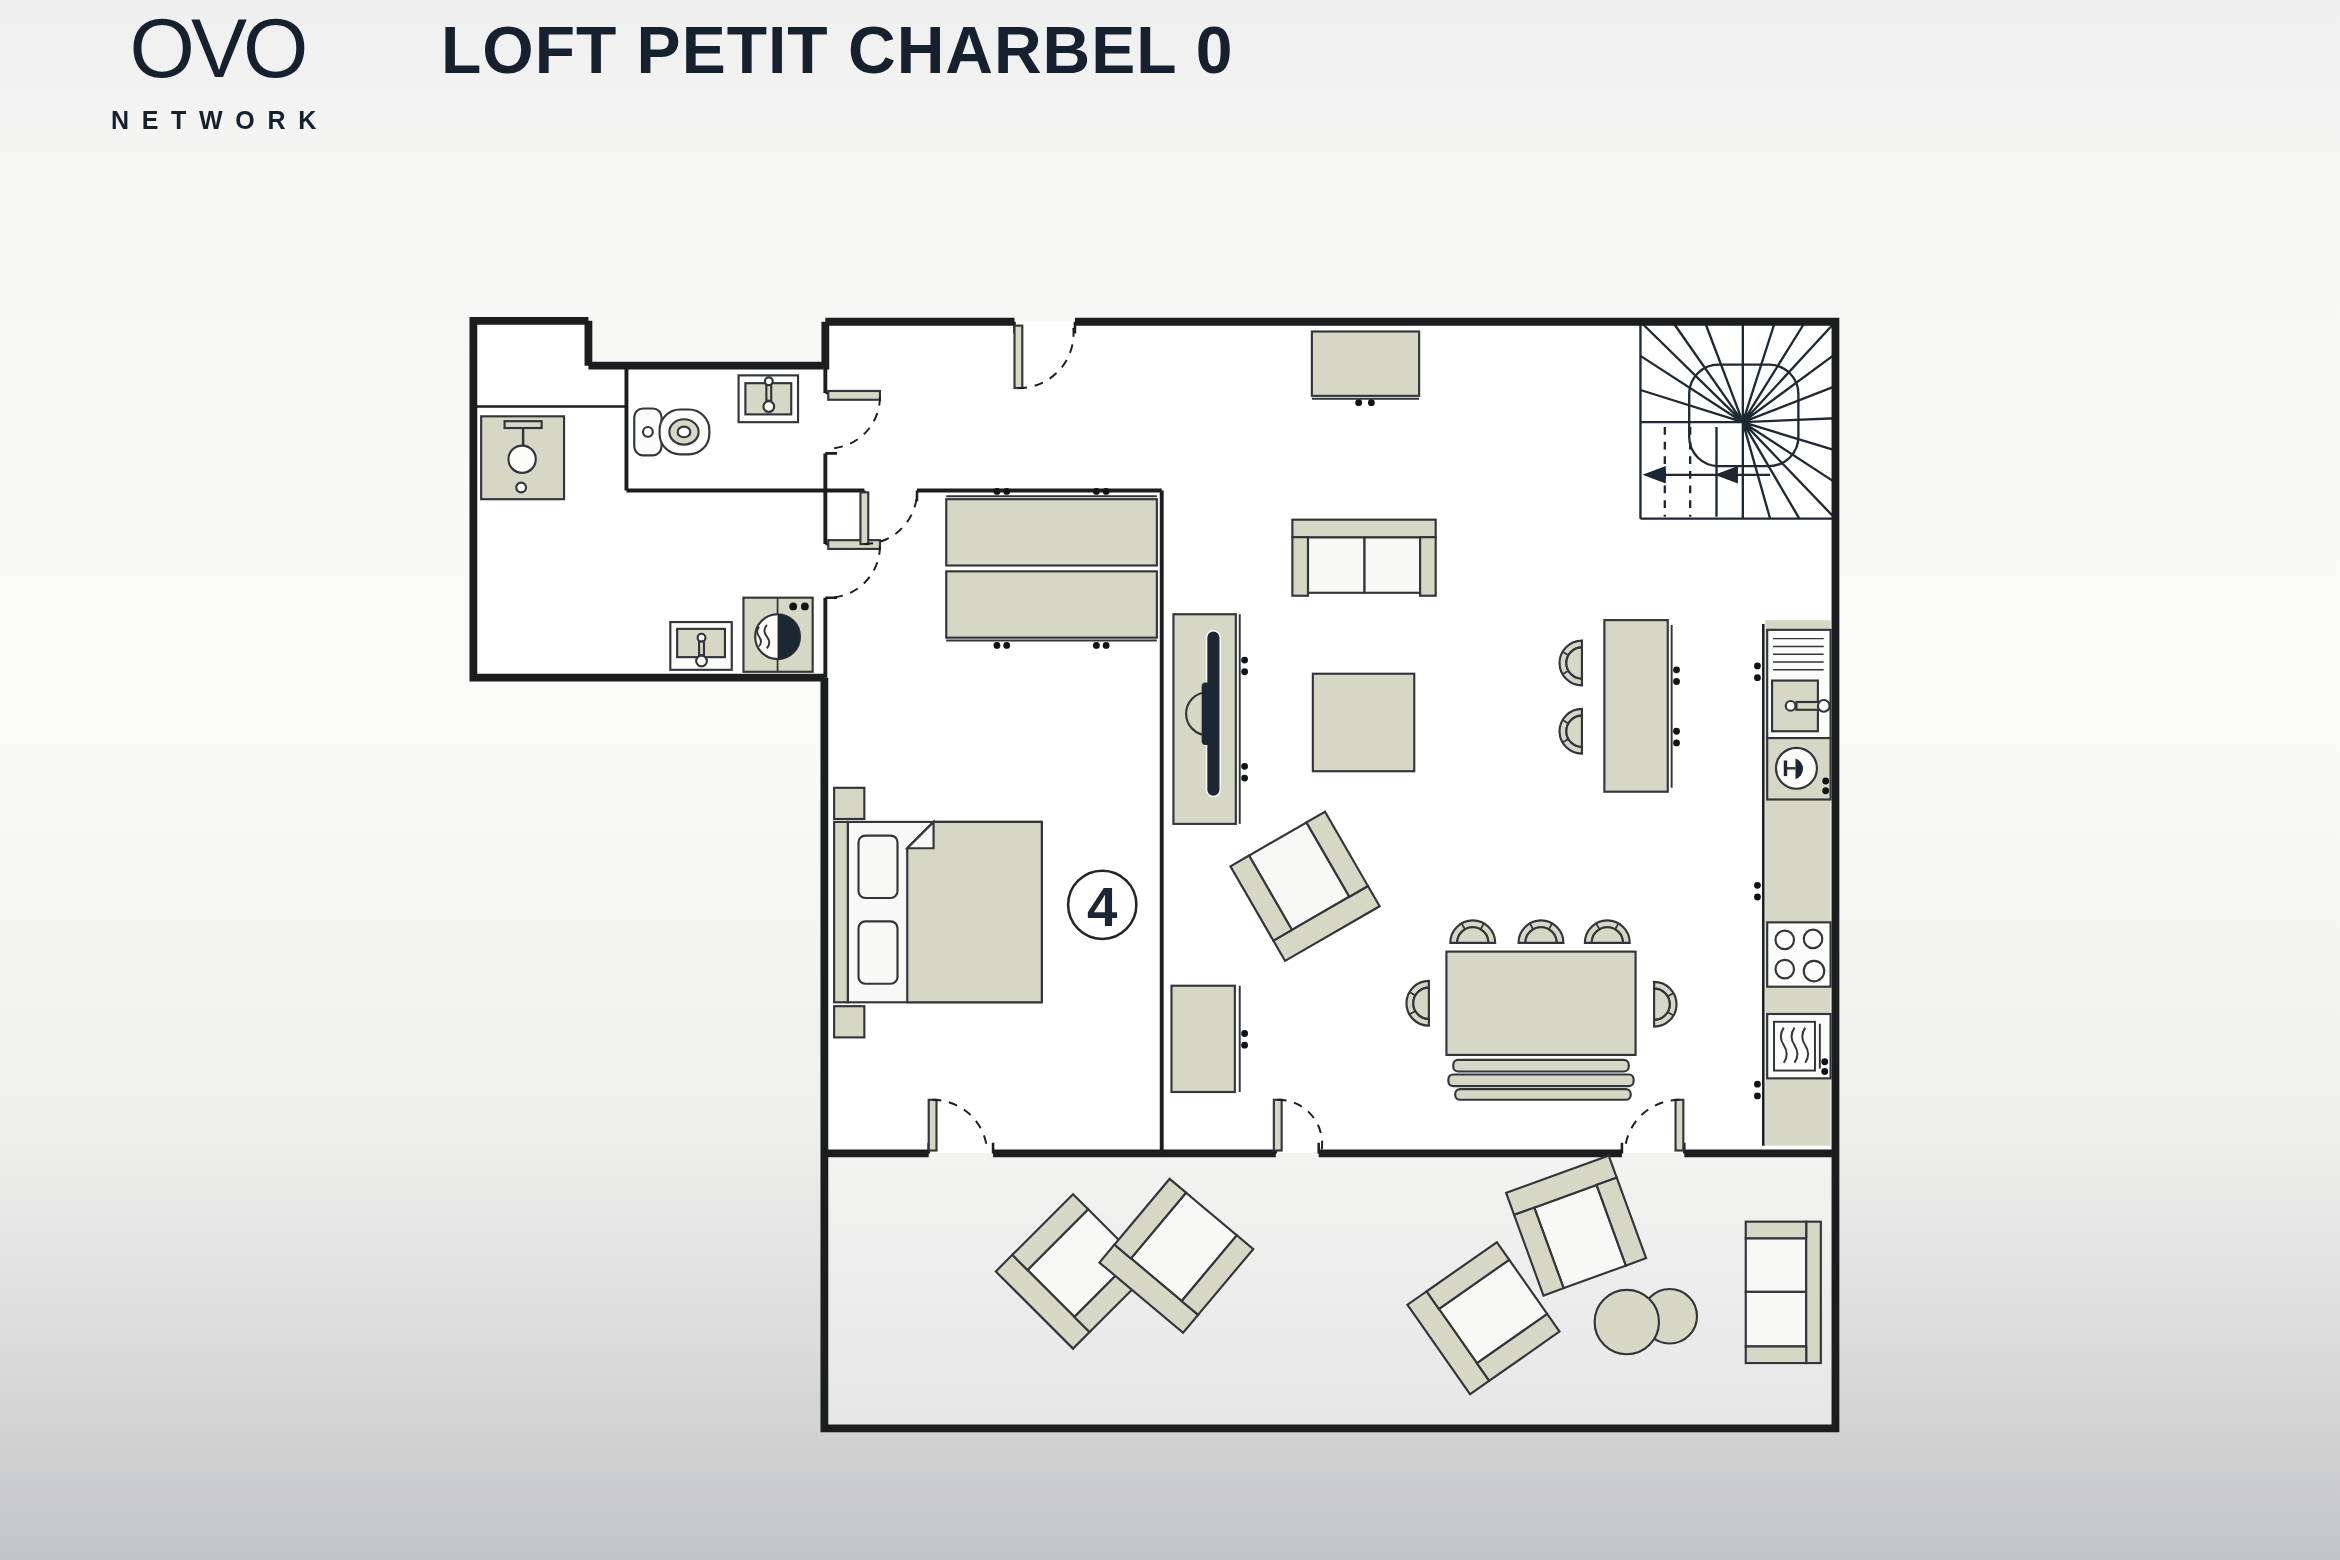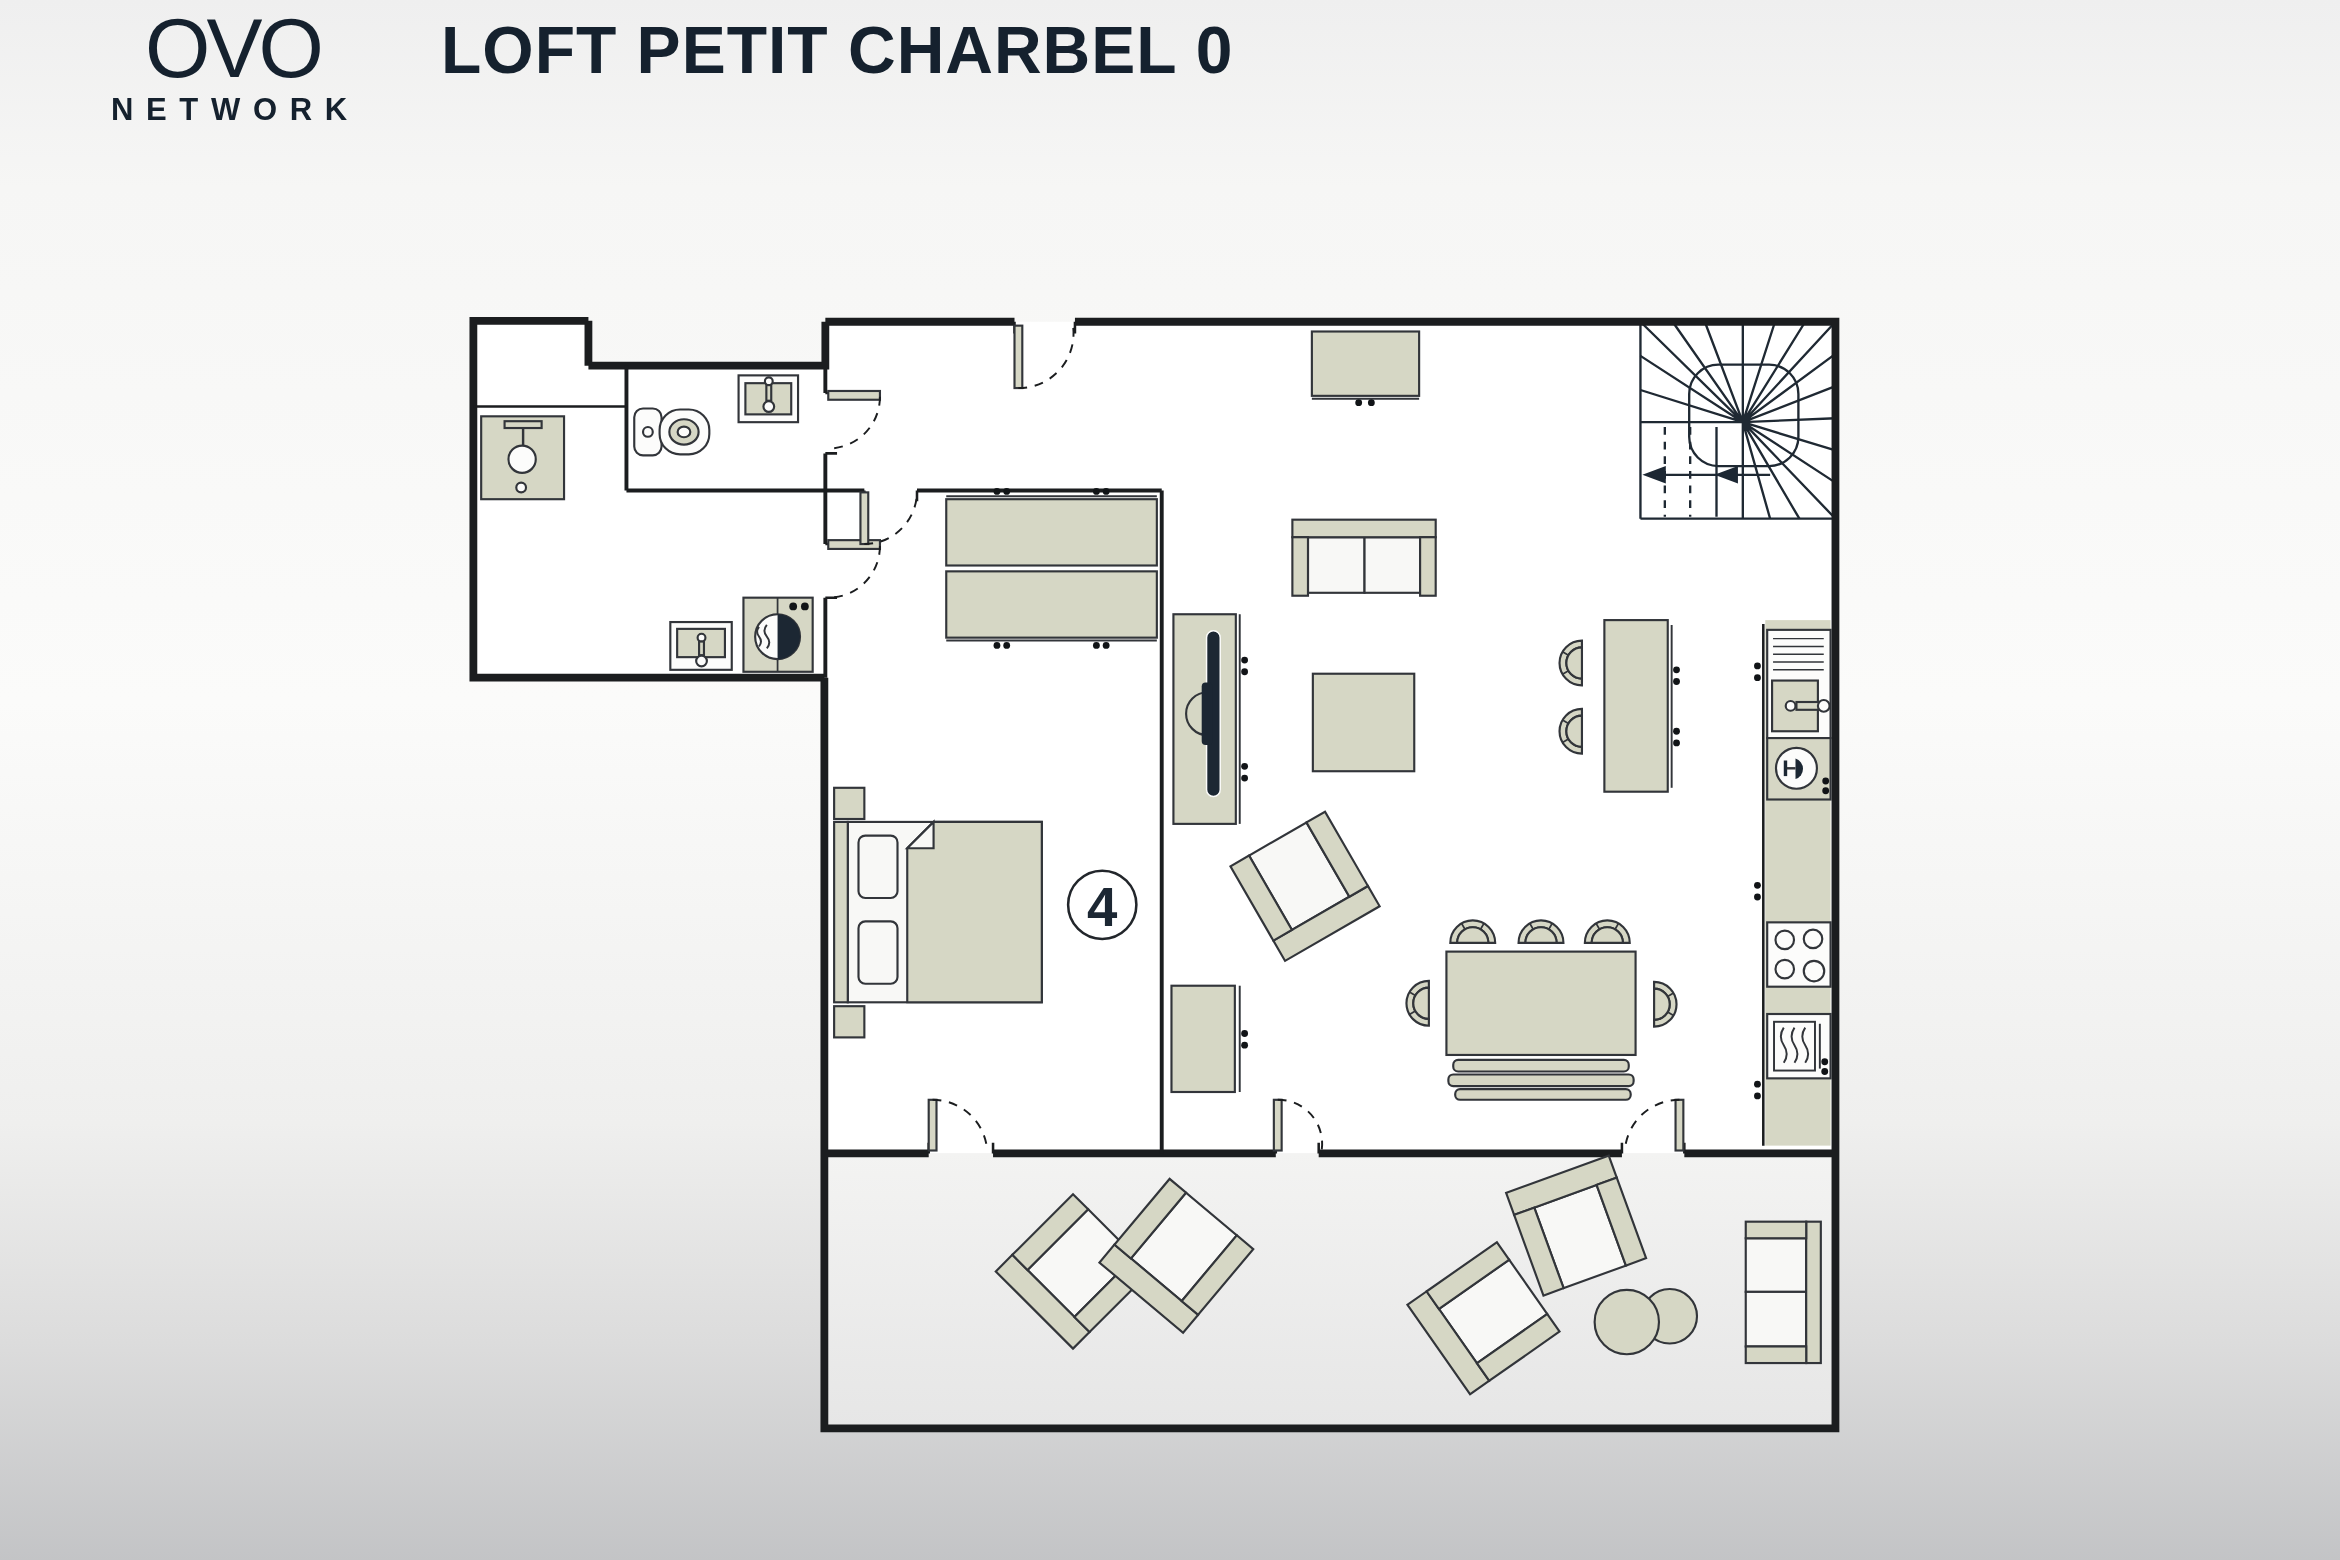--- a/index.html
+++ b/index.html
@@ -5,21 +5,21 @@
   html,body{margin:0;padding:0;}
   body{
     width:2341px;height:1560px;
     background:linear-gradient(180deg,#efefef 0%,#f6f6f5 12%,#fbfbfa 45%,#efefee 72%,#dcdcdc 86%,#c3c4c6 100%);
     font-family:"Liberation Sans", sans-serif;
     overflow:hidden;position:relative;
   }
   .hdr{position:absolute;top:0;left:0;width:100%;height:166px;}
   .logo{position:absolute;left:105px;top:5.9px;text-align:center;color:#15212e;}
   .logo .mark{font-size:84px;font-weight:400;letter-spacing:-3.9px;line-height:84px;}
-  .logo .net{font-size:31px;font-weight:600;letter-spacing:12.7px;margin-top:2px;margin-left:5.9px;}
+  .logo .net{font-size:25px;font-weight:600;letter-spacing:12.7px;margin-top:16px;margin-left:5.9px;}
   .title{position:absolute;left:441px;top:12px;font-size:66px;font-weight:900;
          letter-spacing:1px;color:#15212e;white-space:nowrap;}
   svg{position:absolute;left:0;top:0;}
   .wall{stroke:#1b1d1f;fill:none;}
   .furn{fill:#d6d7c5;stroke:#32353a;stroke-width:2.2;}
   .wht{fill:#fcfcfb;stroke:#32353a;stroke-width:2.2;}
   .seat{fill:#f8f8f6;stroke:#32353a;stroke-width:2.2;}
   .ln{stroke:#32353a;fill:none;}
   .dash{stroke:#1b1d1f;stroke-width:2;fill:none;stroke-dasharray:9 8;}
   .dot{fill:#111417;}

